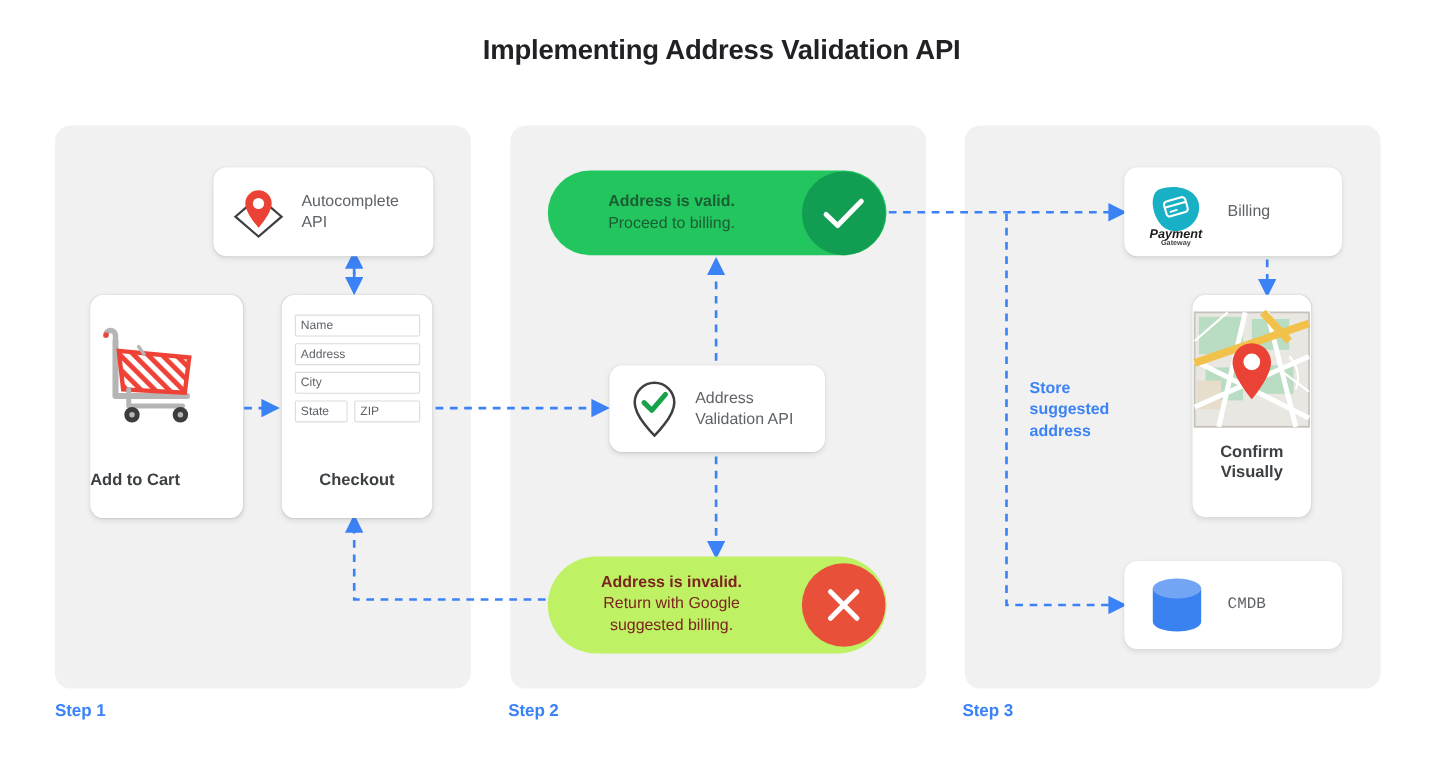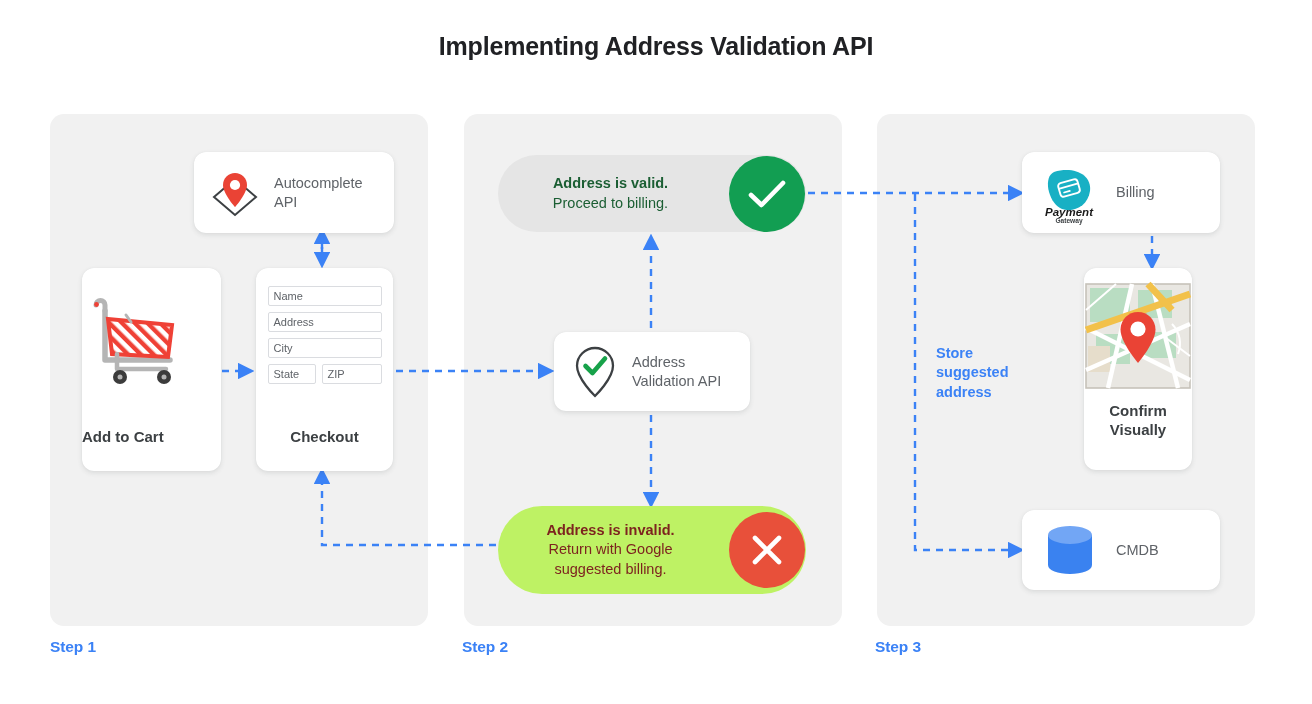--- a/index.html
+++ b/index.html
@@ -115,21 +115,21 @@
   
   .pill {
     position: absolute;
     border-radius: 60px;
     display: flex;
     align-items: center;
     justify-content: flex-end;
   }
   #pill-valid {
     left: 498px; top: 155px; width: 308px; height: 77px;
-    background: #e5e5e5;
+    background: #22c55e;
   }
   #pill-invalid {
     left: 498px; top: 506px; width: 308px; height: 88px;
     background: #bef264;
   }
   .pill-text { text-align: center; flex: 1; padding-right: 6px; }
   .pill-text .t1 { font-weight: bold; font-size: 14.5px; line-height: 1.35; }
   .pill-text .t2 { font-size: 14.5px; line-height: 1.35; }
   #pill-valid .pill-text { color: #1b5e33; }
   #pill-invalid .pill-text { color: #7d241f; }
@@ -150,21 +150,21 @@
     left: 1084px; top: 268px; width: 108px; height: 202px;
     display: flex; flex-direction: column; align-items: center;
     padding-top: 16px;
   }
   #card-confirm .cap {
     font-size: 15px; font-weight: bold; color: #3c4043;
     text-align: center; line-height: 1.25; margin-top: 14px;
   }
   #card-cmdb {
     left: 1022px; top: 510px; width: 198px; height: 80px;
-    display: flex; align-items: center; padding-left: 22px; gap: 20px;
+    display: flex; align-items: center; padding-left: 22px; gap: 20px; font-family: Liberation Mono, monospace;
   }
 
   .store-note {
     position: absolute;
     left: 936px; top: 344px;
     width: 96px;
     font-size: 14.5px;
     font-weight: bold;
     color: #3b82f6;
     line-height: 1.33;

